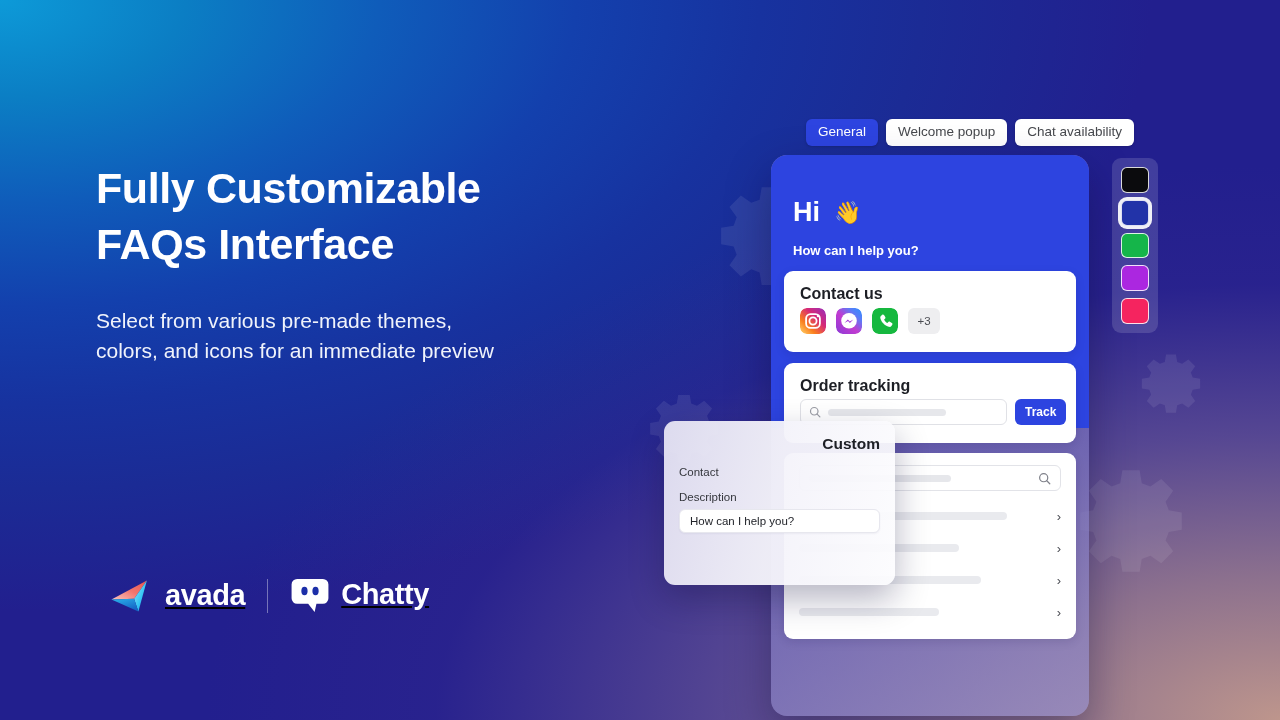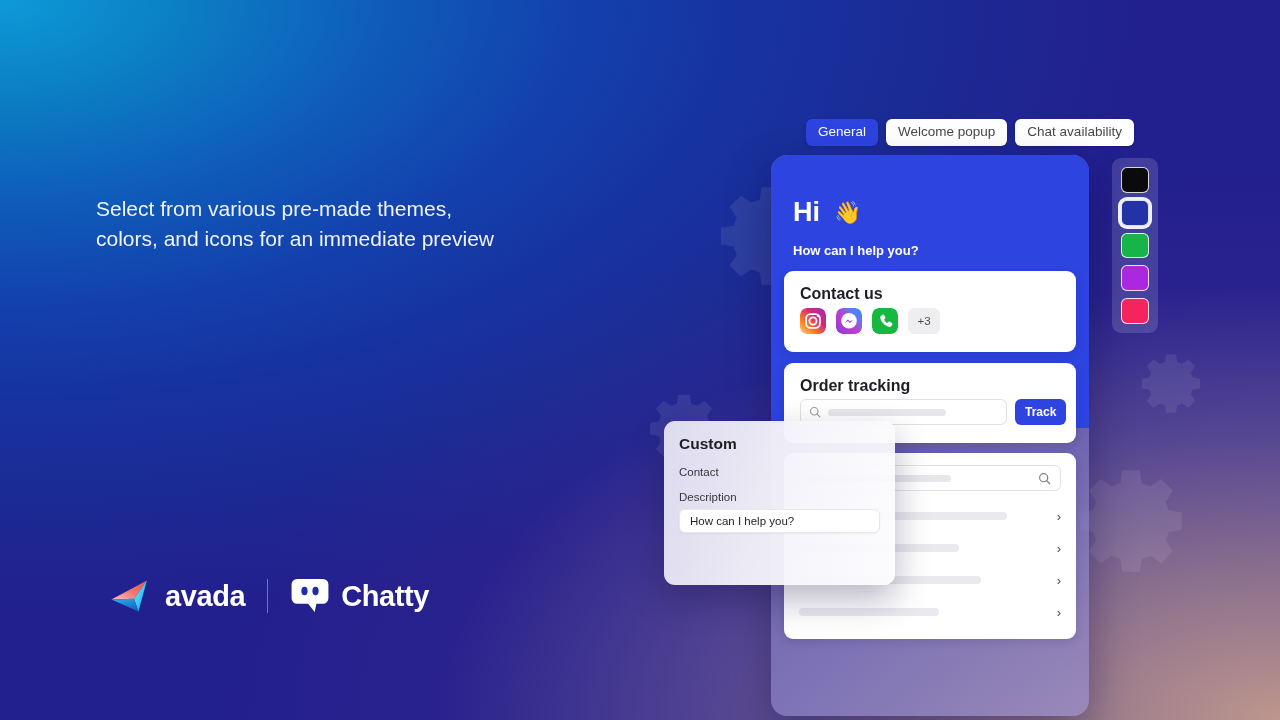--- a/index.html
+++ b/index.html
@@ -19,21 +19,21 @@
     color:#ffffff; font-size:43px; line-height:56px; font-weight:bold;
     letter-spacing:-0.4px;
   }
   .hero p {
     margin-top:34px; color:#f0f3fb; font-size:21px; line-height:30px;
     font-weight:400; max-width:400px;
   }
 
   
   .logos { position:absolute; left:110px; top:578px; display:flex; align-items:center; gap:22px; }
-  .logo-unit { display:flex; align-items:flex-end; gap:11px; }
+  .logo-unit { display:flex; align-items:flex-start; gap:11px;text-decoration:underline; }
   .avada-mark { width:44px; height:34px; display:block; }
   .logo-text { color:#fff; font-size:29px; font-weight:bold; letter-spacing:-0.4px; }
   .logo-div { width:1px; height:34px; background:rgba(255,255,255,0.38); }
   .chatty-mark { width:40px; height:35px; display:block; }
 
   
   .gear { position:absolute; fill:rgba(255,255,255,0.085); pointer-events:none; }
   .gear.g1 { left:718px; top:183px; width:104px; height:104px; }
   .gear.g2 { left:648px; top:392px; width:72px;  height:72px; }
   .gear.g3 { left:1077px; top:466px; width:108px; height:108px; }
@@ -112,21 +112,21 @@
   .faq-row .bar { height:8px; border-radius:5px; background:#e9eaee; }
   .chev { color:#4b4d54; font-size:13px; line-height:13px; }
 
   
   .custom-panel {
     position:absolute; left:664px; top:421px; width:231px; height:164px;
     background:linear-gradient(100deg, rgba(233,231,245,0.93) 0%, rgba(244,243,250,0.96) 48%, rgba(252,252,254,0.93) 100%);
     border-radius:11px; box-shadow:0 14px 34px rgba(12,10,55,0.3);
     padding:14px 15px;
   }
-  .custom-panel h3 { font-size:15.5px; color:#1d1f25; font-weight:bold; }
+  .custom-panel h3 { font-size:15.5px; color:#1d1f25; font-weight:bold;text-align:right; }
   .field-label { margin-top:13px; font-size:11.5px; color:#35373d; }
   .field-box {
     margin-top:6px; height:24px; background:#fff; border:1px solid #e7e7ee;
     border-radius:6px; display:flex; align-items:center; padding:0 10px;
     font-size:11.5px; color:#22242a; font-weight:bold;
     box-shadow:0 1px 2px rgba(20,14,70,0.05);
   }
   .field-box.desc { font-weight:normal; }
 
   
@@ -149,20 +149,24 @@
     <path d="M50 32a18 18 0 100 36 18 18 0 000-36zm0 27a9 9 0 110-18 9 9 0 010 18zM58 4h-16l-2 12-8 3-10-7-11 11 7 10-3 8-12 2v16l12 2 3 8-7 10 11 11 10-7 8 3 2 12h16l2-12 8-3 10 7 11-11-7-10 3-8 12-2v-16l-12-2-3-8 7-10-11-11-10 7-8-3z"></path>
   </svg>
 <svg class="gear g3" viewBox="0 0 100 100">
     <path d="M50 32a18 18 0 100 36 18 18 0 000-36zm0 27a9 9 0 110-18 9 9 0 010 18zM58 4h-16l-2 12-8 3-10-7-11 11 7 10-3 8-12 2v16l12 2 3 8-7 10 11 11 10-7 8 3 2 12h16l2-12 8-3 10 7 11-11-7-10 3-8 12-2v-16l-12-2-3-8 7-10-11-11-10 7-8-3z"></path>
   </svg>
 <svg class="gear g4" viewBox="0 0 100 100">
     <path d="M50 32a18 18 0 100 36 18 18 0 000-36zm0 27a9 9 0 110-18 9 9 0 010 18zM58 4h-16l-2 12-8 3-10-7-11 11 7 10-3 8-12 2v16l12 2 3 8-7 10 11 11 10-7 8 3 2 12h16l2-12 8-3 10 7 11-11-7-10 3-8 12-2v-16l-12-2-3-8 7-10-11-11-10 7-8-3z"></path>
   </svg>
 
 <div class="hero">
+  <h1>
+    <span>Fully Customizable</span><br>
+    <span>FAQs Interface</span>
+  </h1>
   <p>Select from various pre-made themes, colors, and icons for an immediate preview</p>
 </div>
 
 <div class="logos">
   <div class="logo-unit">
     <svg class="avada-mark" viewBox="0 0 62 48">
       <defs>
         <linearGradient id="agL" x1="0" y1="1" x2="1" y2="0">
           <stop offset="0" stop-color="#f9c6c0"></stop>
             <stop offset="0.5" stop-color="#f2756e"></stop>

